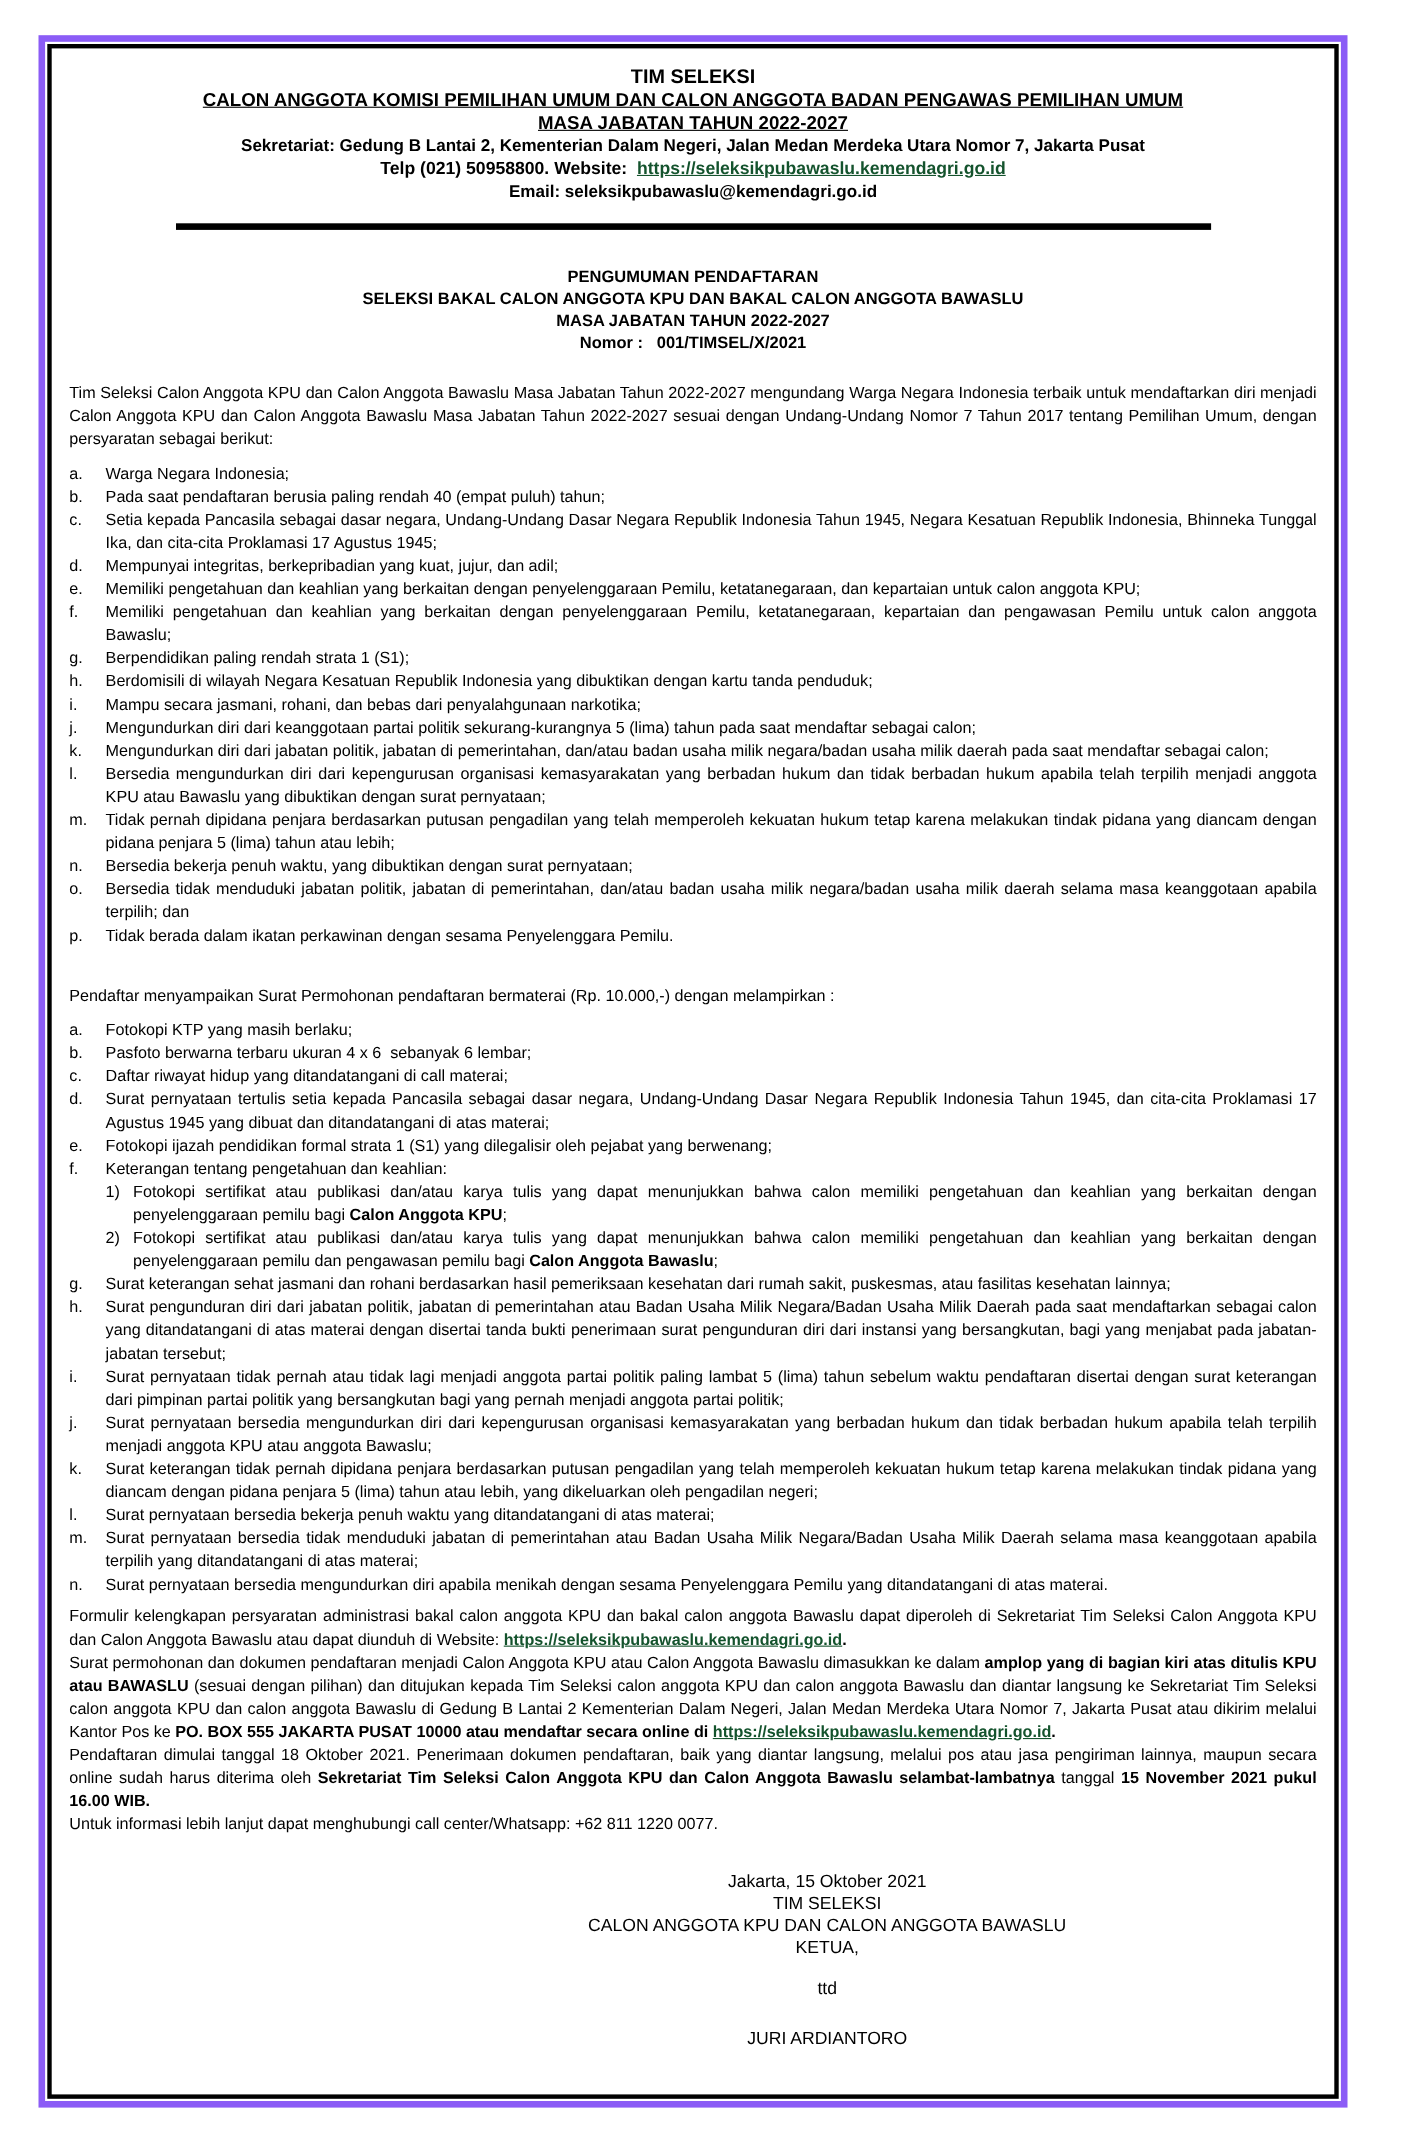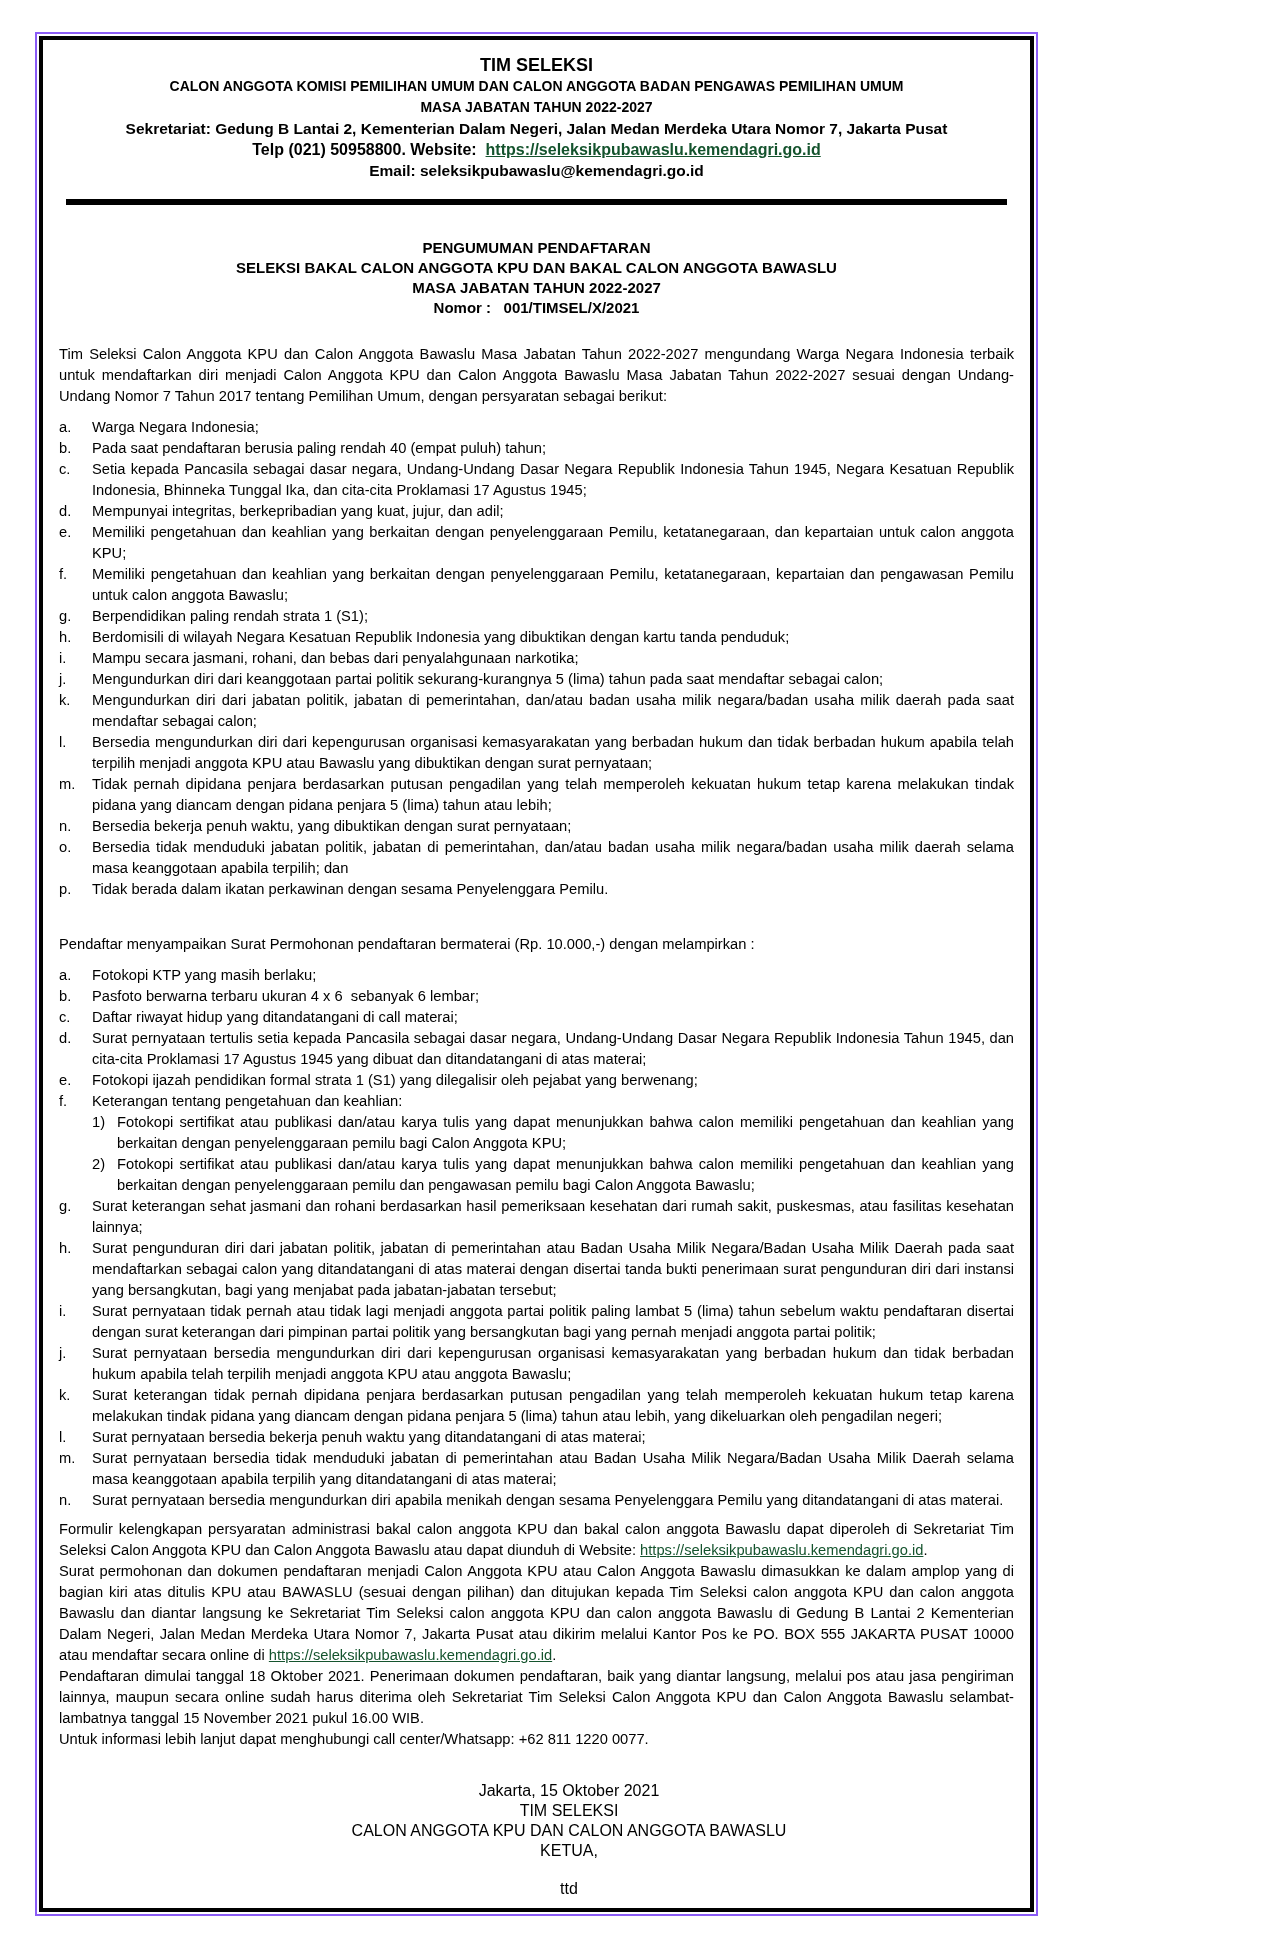--- a/index.html
+++ b/index.html
@@ -1,51 +1,51 @@
 <!DOCTYPE html>
 <html><head>
 <meta charset="utf-8">
 <style>
   html,body { margin:0; padding:0; }
   body {
     width:1275px; height:1950px; background:#ffffff; position:relative;
     font-family:"Liberation Sans", sans-serif; color:#000;
   }
   .frame-outer {
-    position:absolute; left:35px; top:32px; width:1003px; height:1884px;
-    border:2px solid #8b5cf6; box-sizing:border-box;padding-left:42px;
+    position:absolute; left:35px; top:32px; width:1190px; height:1884px;
+    border:6px solid #8b5cf6; box-sizing:border-box;padding-left:42px;
   }
   .frame-inner {
     position:absolute; inset:2px; border:4px solid #000;
   }
   .content {
     position:absolute; inset:0; padding:14px 16px 0 16px; overflow:hidden;
   }
   
   .letterhead { text-align:center; font-weight:bold; }
   .lh1 { font-size:18px; line-height:22px; }
-  .lh2 { font-size:14px; line-height:21px; }
+  .lh2 { font-size:17px; line-height:21px;text-decoration:underline; }
   .lh3 { font-size:15.5px; line-height:21px; }
   .lh4 { font-size:16px; line-height:21px; }
   .link { color:#14532d; text-decoration:underline; }
   a.link { cursor:pointer; }
   .rule { height:6px; background:#000; width:941px; margin:18px auto 0 auto; }
   
   .announce { text-align:center; font-weight:bold; font-size:15px; line-height:20px; margin-top:33px; }
   
   .just { text-align:justify; }
   .body-txt { font-size:14.7px; line-height:21px; }
   .intro { margin:26px 0 0 0; }
   .list { margin-top:10px; }
   .li { display:flex; }
   .li .m { flex:none; width:33px; }
   .li .t { flex:1; text-align:justify; }
   .li.sub { margin:0; }
   .li.sub .sm { flex:none; width:25px; }
-  .b { font-weight:normal; }
+  .b { font-weight:bold; }
   .attach-intro { margin-top:34px; }
   .closing { margin-top:8px; }
   .closing p { margin:0; }
   .closing p.gap { margin-top:0; }
   
   .sig {
     width:640px; margin:31px 125px 0 auto; text-align:center;
     font-size:16px; line-height:20px;
   }
   .sig-ttd { margin-top:18px; }

